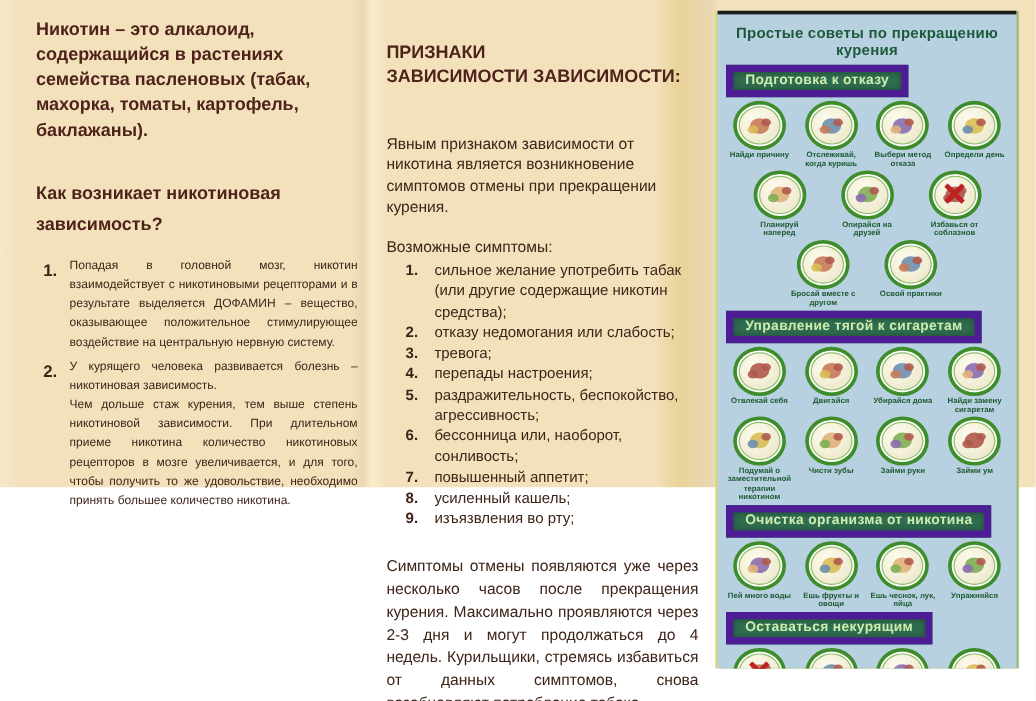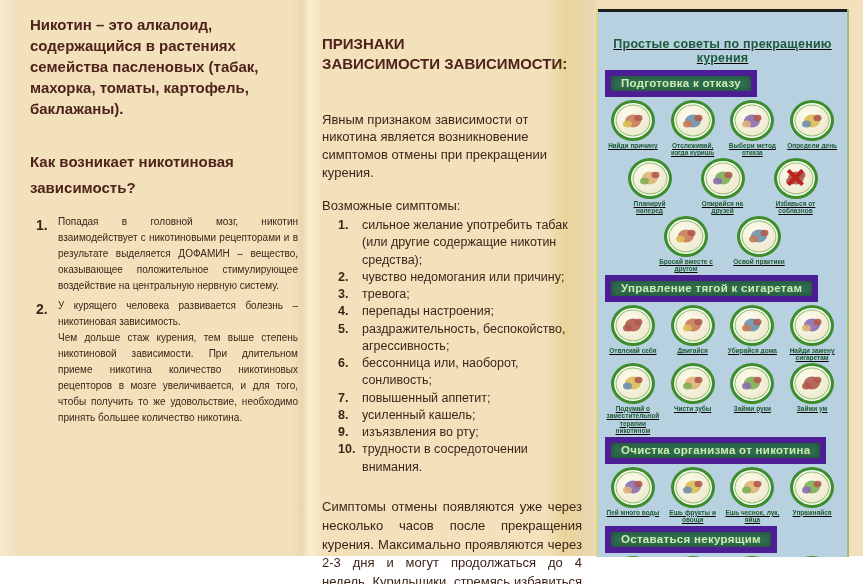--- a/index.html
+++ b/index.html
@@ -1,17 +1,17 @@
 <!DOCTYPE html>
 <html style="--paper: #f3e1bc; --heading-text: #4e231b; --body-text: #3d2419; --panel-bg: #b8d1e0; --panel-top-line: #1d1d1d; --title-green: #1d5a3c; --badge-bg: #2f6e50; --badge-text: #cdecae; --ring-green: #3e8d2c; --label-green: #1d5a33; --prohibition-red: #c21f1f;"><head>
 <meta charset="utf-8">
 <style>
   html,body{margin:0;padding:0;width:863px;height:584px;overflow:hidden;background:#ffffff;
     font-family:"Liberation Sans", sans-serif;}
-  .sheet{position:absolute;left:0;top:0;width:863px;height:556px;
+  .sheet{position:absolute;left:0;top:0;width:863px;height:406px;
     background:
       linear-gradient(90deg, rgba(255,255,255,.25) 0, rgba(255,255,255,0) 18px),
       linear-gradient(90deg, rgba(120,90,40,0) 292px, rgba(120,90,40,.07) 302px, rgba(255,250,220,.5) 310px, rgba(120,90,40,0) 322px),
       linear-gradient(90deg, rgba(200,170,60,0) 545px, rgba(214,186,90,.35) 565px, rgba(120,90,40,.08) 592px, rgba(120,90,40,0) 600px),
       var(--paper, #f3e1bc);
   }
   
   .col{position:absolute;top:14px;}
   .left{left:30px;width:268px;color:var(--body-text,#3d2419);}
   .intro{margin:0;font-size:15px;line-height:1.4;font-weight:bold;color:var(--heading-text,#4e231b);}
@@ -31,21 +31,21 @@
   .slist{margin:0;padding:0 0 0 16px;}
   .sitem{display:flex;margin:0;}
   .snum{width:24px;flex:none;text-align:left;font-size:12.5px;line-height:1.38;font-weight:bold;}
   .stext{flex:1;font-size:12.5px;line-height:1.38;}
   .outro{margin:22px 0 0 0;font-size:13px;line-height:1.45;text-align:justify;}
   
   .panel{position:absolute;left:598px;top:9px;width:249px;height:548px;
     background:var(--panel-bg,#b8d1e0);
     border-top:3px solid var(--panel-top-line,#1d1d1d);
     box-shadow:-2px 0 0 #d8d77e, 2px 0 0 #9fba7d;
-    overflow:hidden;box-sizing:border-box;padding:22px 5px 2px 5px;text-decoration:underline;}
+    overflow:hidden;box-sizing:border-box;padding:6px 5px 2px 5px;}
   .panel-title{text-align:center;font-weight:bold;font-size:12.5px;letter-spacing:.2px;
     color:var(--title-green,#1d5a3c);margin:3px 0 4px 0;}
   .badge{display:inline-block;background:var(--badge-bg,#2f6e50);color:var(--badge-text,#cdecae);
     font-weight:bold;font-size:11.5px;padding:1px 10px 2px 10px;margin:1px 14px 3px 2px;
     border:6px solid #4c1d95;box-shadow:inset 0 0 6px rgba(0,0,0,.35);letter-spacing:.3px;}
   .tipsec{margin:0;}
   .trow{display:flex;align-items:flex-start;margin-bottom:1px;}
   .trow.r4{justify-content:space-around;}
   .trow.rc{justify-content:center;gap:16px;}
   .tip{width:57px;text-align:center;}
@@ -89,21 +89,21 @@
     <h1 class="signs-heading"><span>ПРИЗНАКИ</span><br><span>ЗАВИСИМОСТИ ЗАВИСИМОСТИ:</span></h1>
     <p class="mid-intro">Явным признаком зависимости от никотина является возникновение симптомов отмены при прекращении курения.</p>
     <p class="symptoms-label">Возможные симптомы:</p>
     <div class="slist" id="symptoms-list">
         <div class="sitem">
           <span class="snum">1.</span>
           <div class="stext">сильное желание употребить табак (или другие содержащие никотин средства);</div>
         </div>
         <div class="sitem">
           <span class="snum">2.</span>
-          <div class="stext">чувство недомогания или причину;</div>
+          <div class="stext">отказу недомогания или слабость;</div>
         </div>
         <div class="sitem">
           <span class="snum">3.</span>
           <div class="stext">тревога;</div>
         </div>
         <div class="sitem">
           <span class="snum">4.</span>
           <div class="stext">перепады настроения;</div>
         </div>
         <div class="sitem">
@@ -118,24 +118,20 @@
           <span class="snum">7.</span>
           <div class="stext">повышенный аппетит;</div>
         </div>
         <div class="sitem">
           <span class="snum">8.</span>
           <div class="stext">усиленный кашель;</div>
         </div>
         <div class="sitem">
           <span class="snum">9.</span>
           <div class="stext">изъязвления во рту;</div>
-        </div>
-        <div class="sitem">
-          <span class="snum">10.</span>
-          <div class="stext">трудности в сосредоточении внимания.</div>
         </div>
       </div>
     <p class="outro">Симптомы отмены появляются уже через несколько часов после прекращения курения. Максимально проявляются через 2-3 дня и могут продолжаться до 4 недель. Курильщики, стремясь избавиться от данных симптомов, снова возобновляют потребление табака.</p>
   </section>
 
   <aside class="panel">
     <div class="panel-title">Простые советы по прекращению курения</div>
     <div id="tips-sections">
         <section class="tipsec"><div class="badge">Подготовка к отказу</div><div class="trow r4">
             <div class="tip">

